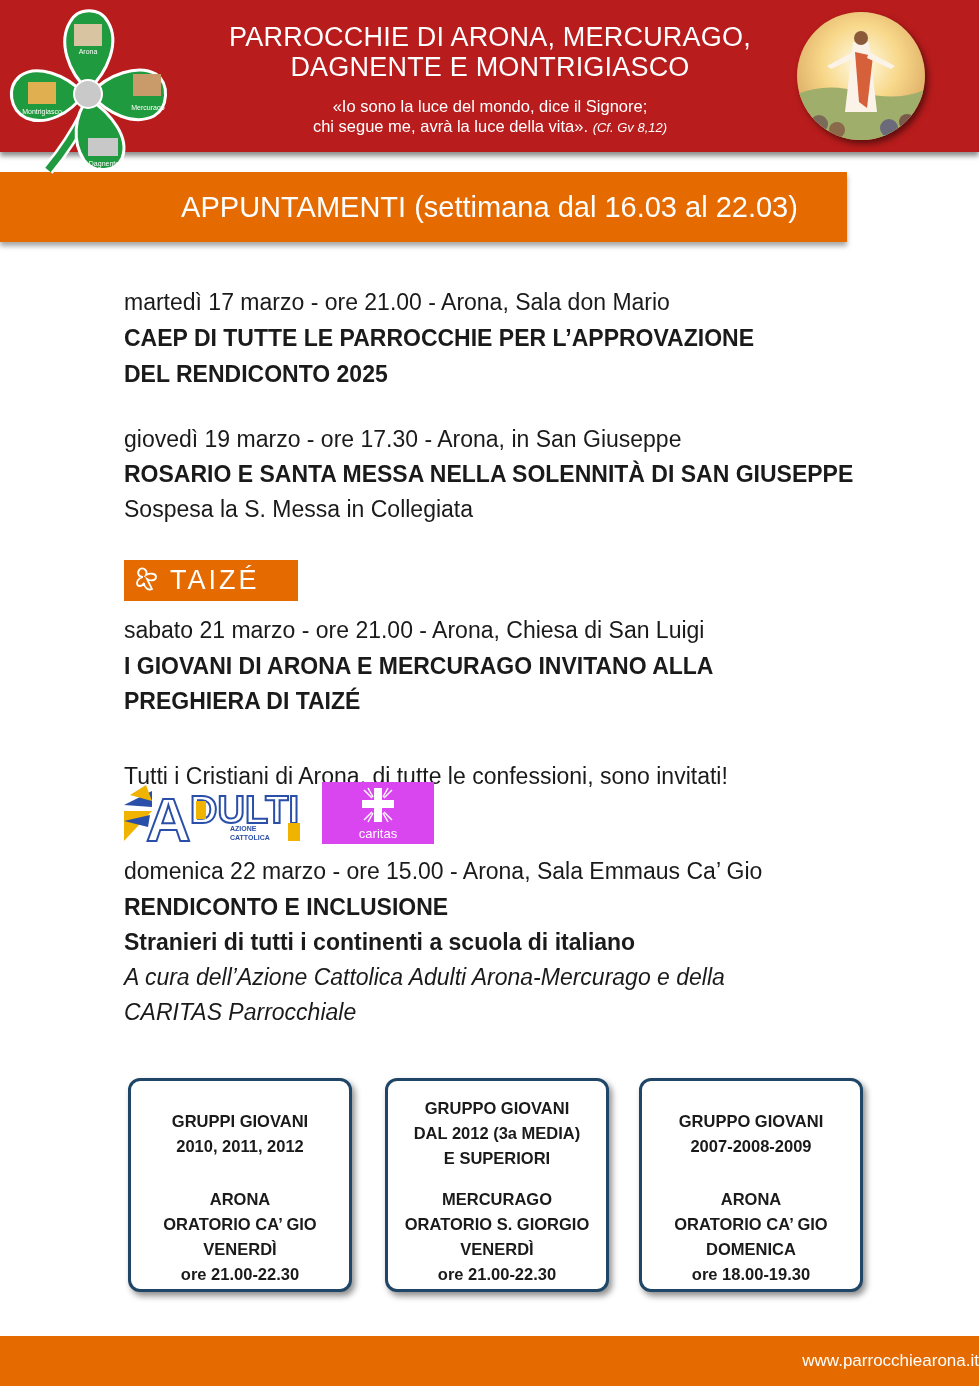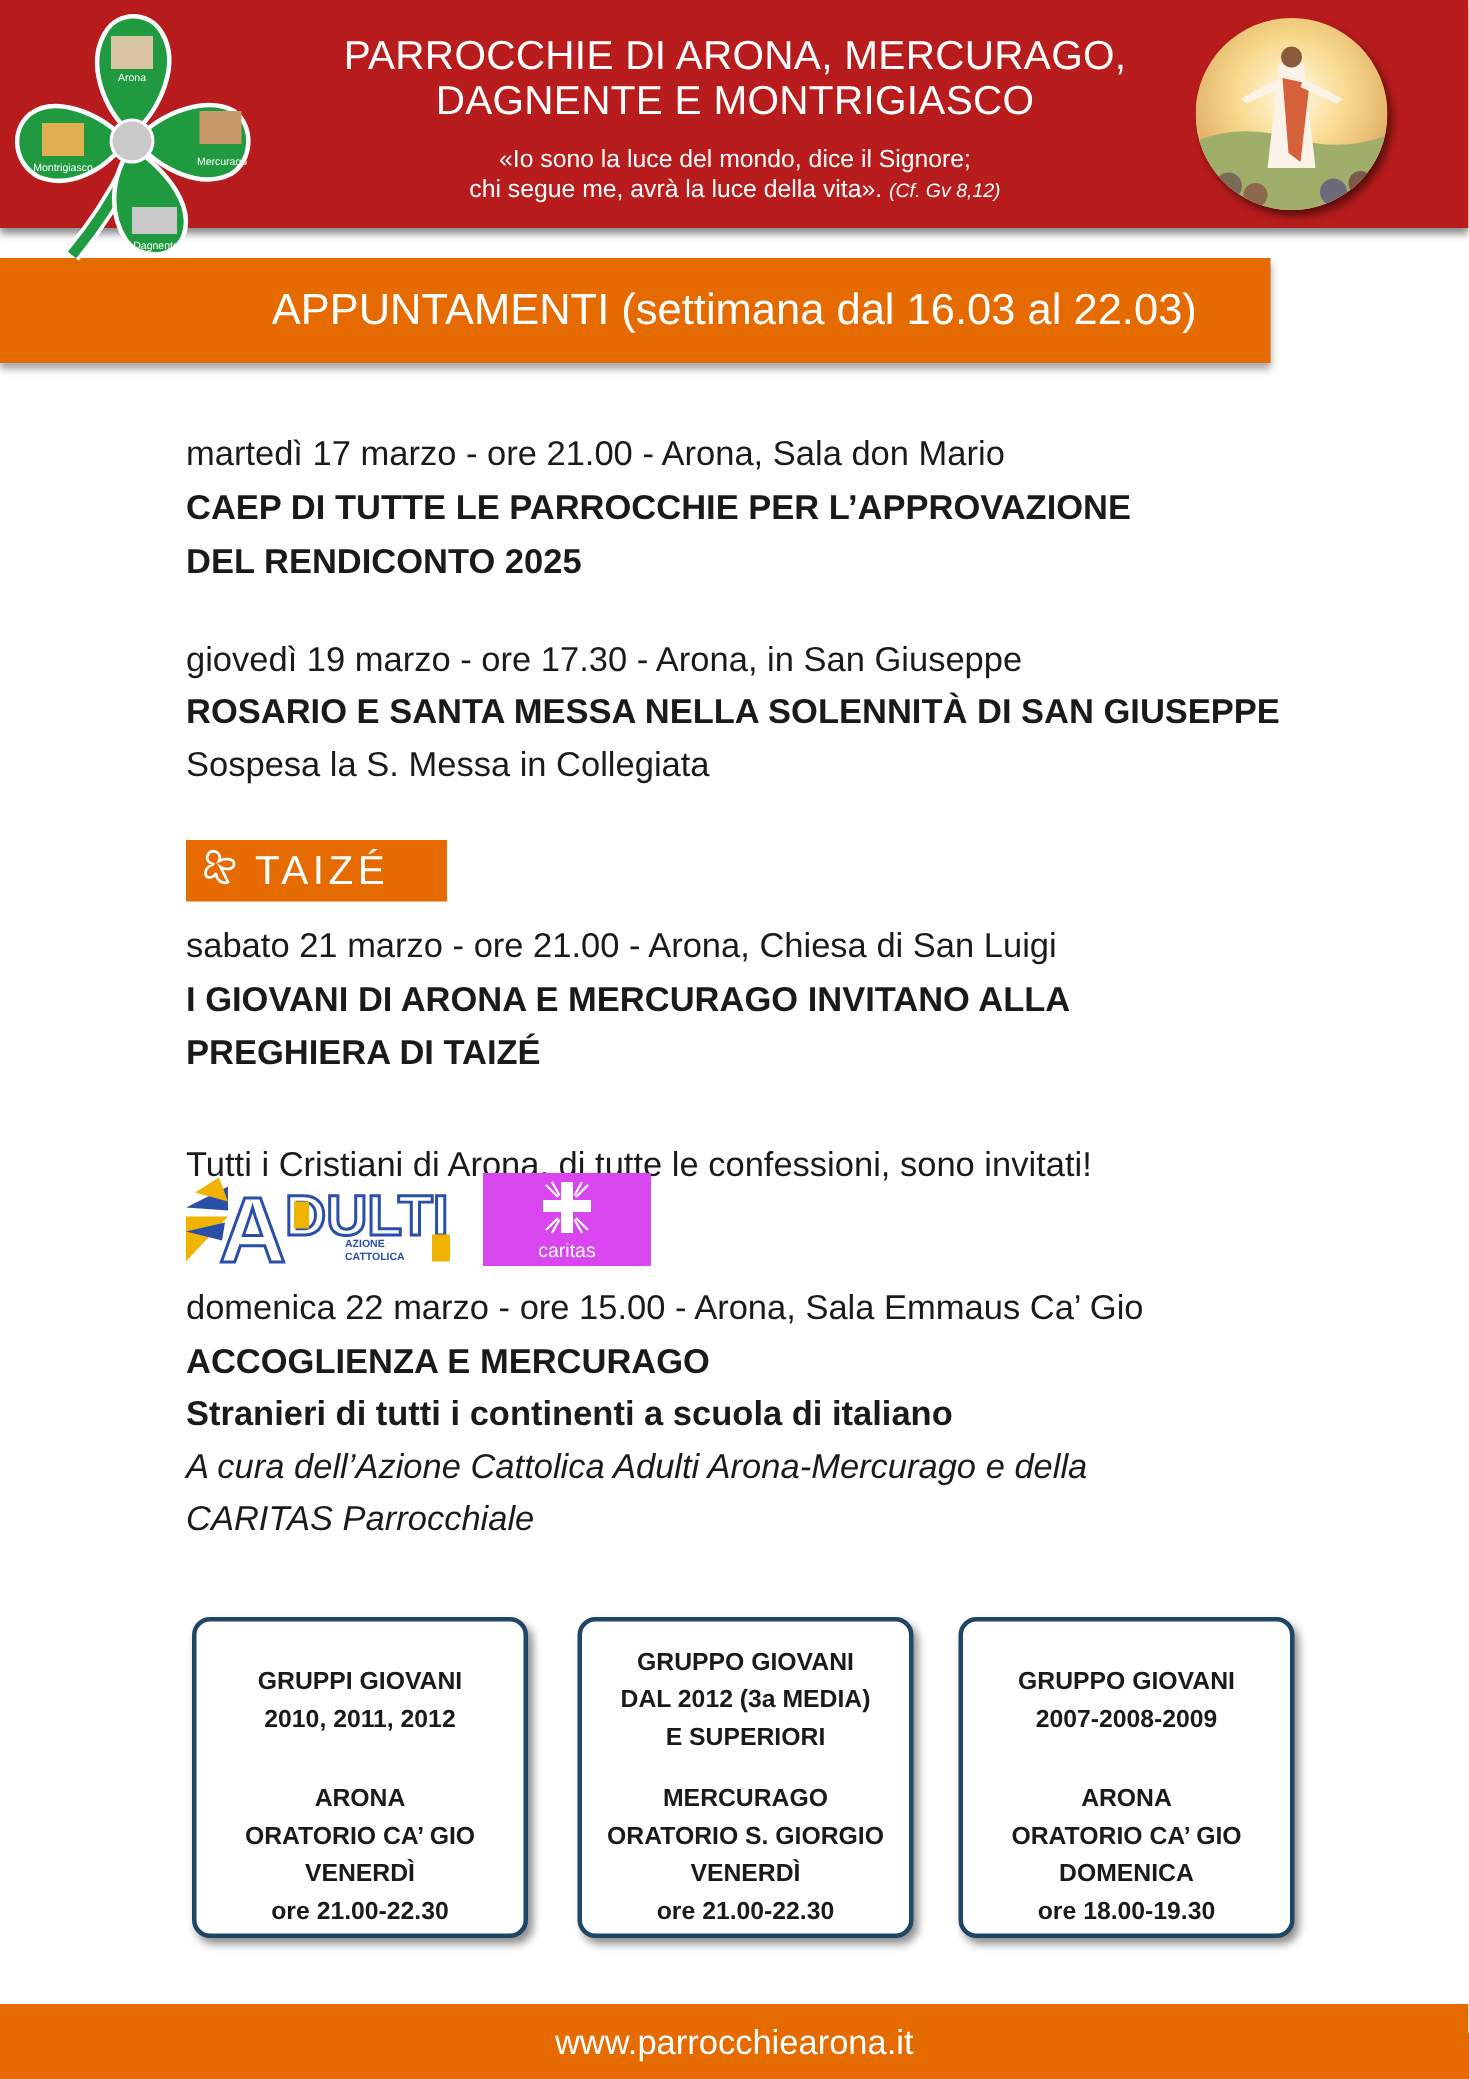--- a/index.html
+++ b/index.html
@@ -25,21 +25,21 @@
 
   .adulti { position: absolute; left: 122px; top: 781px; width: 180px; height: 65px; }
   .caritas { position: absolute; left: 322px; top: 782px; width: 112px; height: 62px; background: #d946ef; }
   .caritas-text { position: absolute; bottom: 3px; width: 100%; text-align: center; color: #fff; font-size: 13px; }
 
   .card { position: absolute; top: 1078px; width: 224px; height: 214px; border: 3px solid #1f4666; border-radius: 12px; background: #fff; box-shadow: 3px 4px 6px rgba(0,0,0,0.45); text-align: center; font-weight: bold; font-size: 16.5px; line-height: 25px; color: #1a1a1a; }
   .card-top { position: absolute; left: 0; width: 100%; }
   .card-bot { position: absolute; left: 0; width: 100%; top: 106px; }
 
   .footer { position: absolute; left: 0; top: 1336px; width: 979px; height: 50px; background: #e56a00; }
-  .footer-url { position: absolute; left: 0; width: 979px; top: 14px; text-align: center; color: #fff; font-size: 23px; line-height: 22px; }
+  .footer-url { position: absolute; left: 0; width: 979px; top: 14px; text-align: right; color: #fff; font-size: 17px; line-height: 22px; }
 </style>
 </head>
 <body>
 
 <div class="header">
   <div class="header-title">
     <div>PARROCCHIE DI ARONA, MERCURAGO,</div>
     <div>DAGNENTE E MONTRIGIASCO</div>
   </div>
   <div class="header-quote">
@@ -149,21 +149,21 @@
       <line x1="8" y1="2" x2="13" y2="11"></line>
         <line x1="28" y1="2" x2="23" y2="11"></line>
       <line x1="8" y1="36" x2="13" y2="27"></line>
         <line x1="28" y1="36" x2="23" y2="27"></line>
     </g>
   </svg>
   <div class="caritas-text">caritas</div>
 </div>
 
 <div class="ev-line" style="top:856px;">domenica 22 marzo - ore 15.00 - Arona, Sala Emmaus Ca’ Gio</div>
-<div class="ev-line bold" style="top:892px;">ACCOGLIENZA E MERCURAGO</div>
+<div class="ev-line bold" style="top:892px;">RENDICONTO E INCLUSIONE</div>
 <div class="ev-line bold" style="top:927px;">Stranieri di tutti i continenti a scuola di italiano</div>
 <div class="ev-line ital" style="top:962px;">A cura dell’Azione Cattolica Adulti Arona-Mercurago e della</div>
 <div class="ev-line ital" style="top:997px;">CARITAS Parrocchiale</div>
 
 <div class="card" style="left:128px;">
   <div class="card-top" style="top:28px;">
     <div>GRUPPI GIOVANI</div>
     <div>2010, 2011, 2012</div>
   </div>
   <div class="card-bot">

